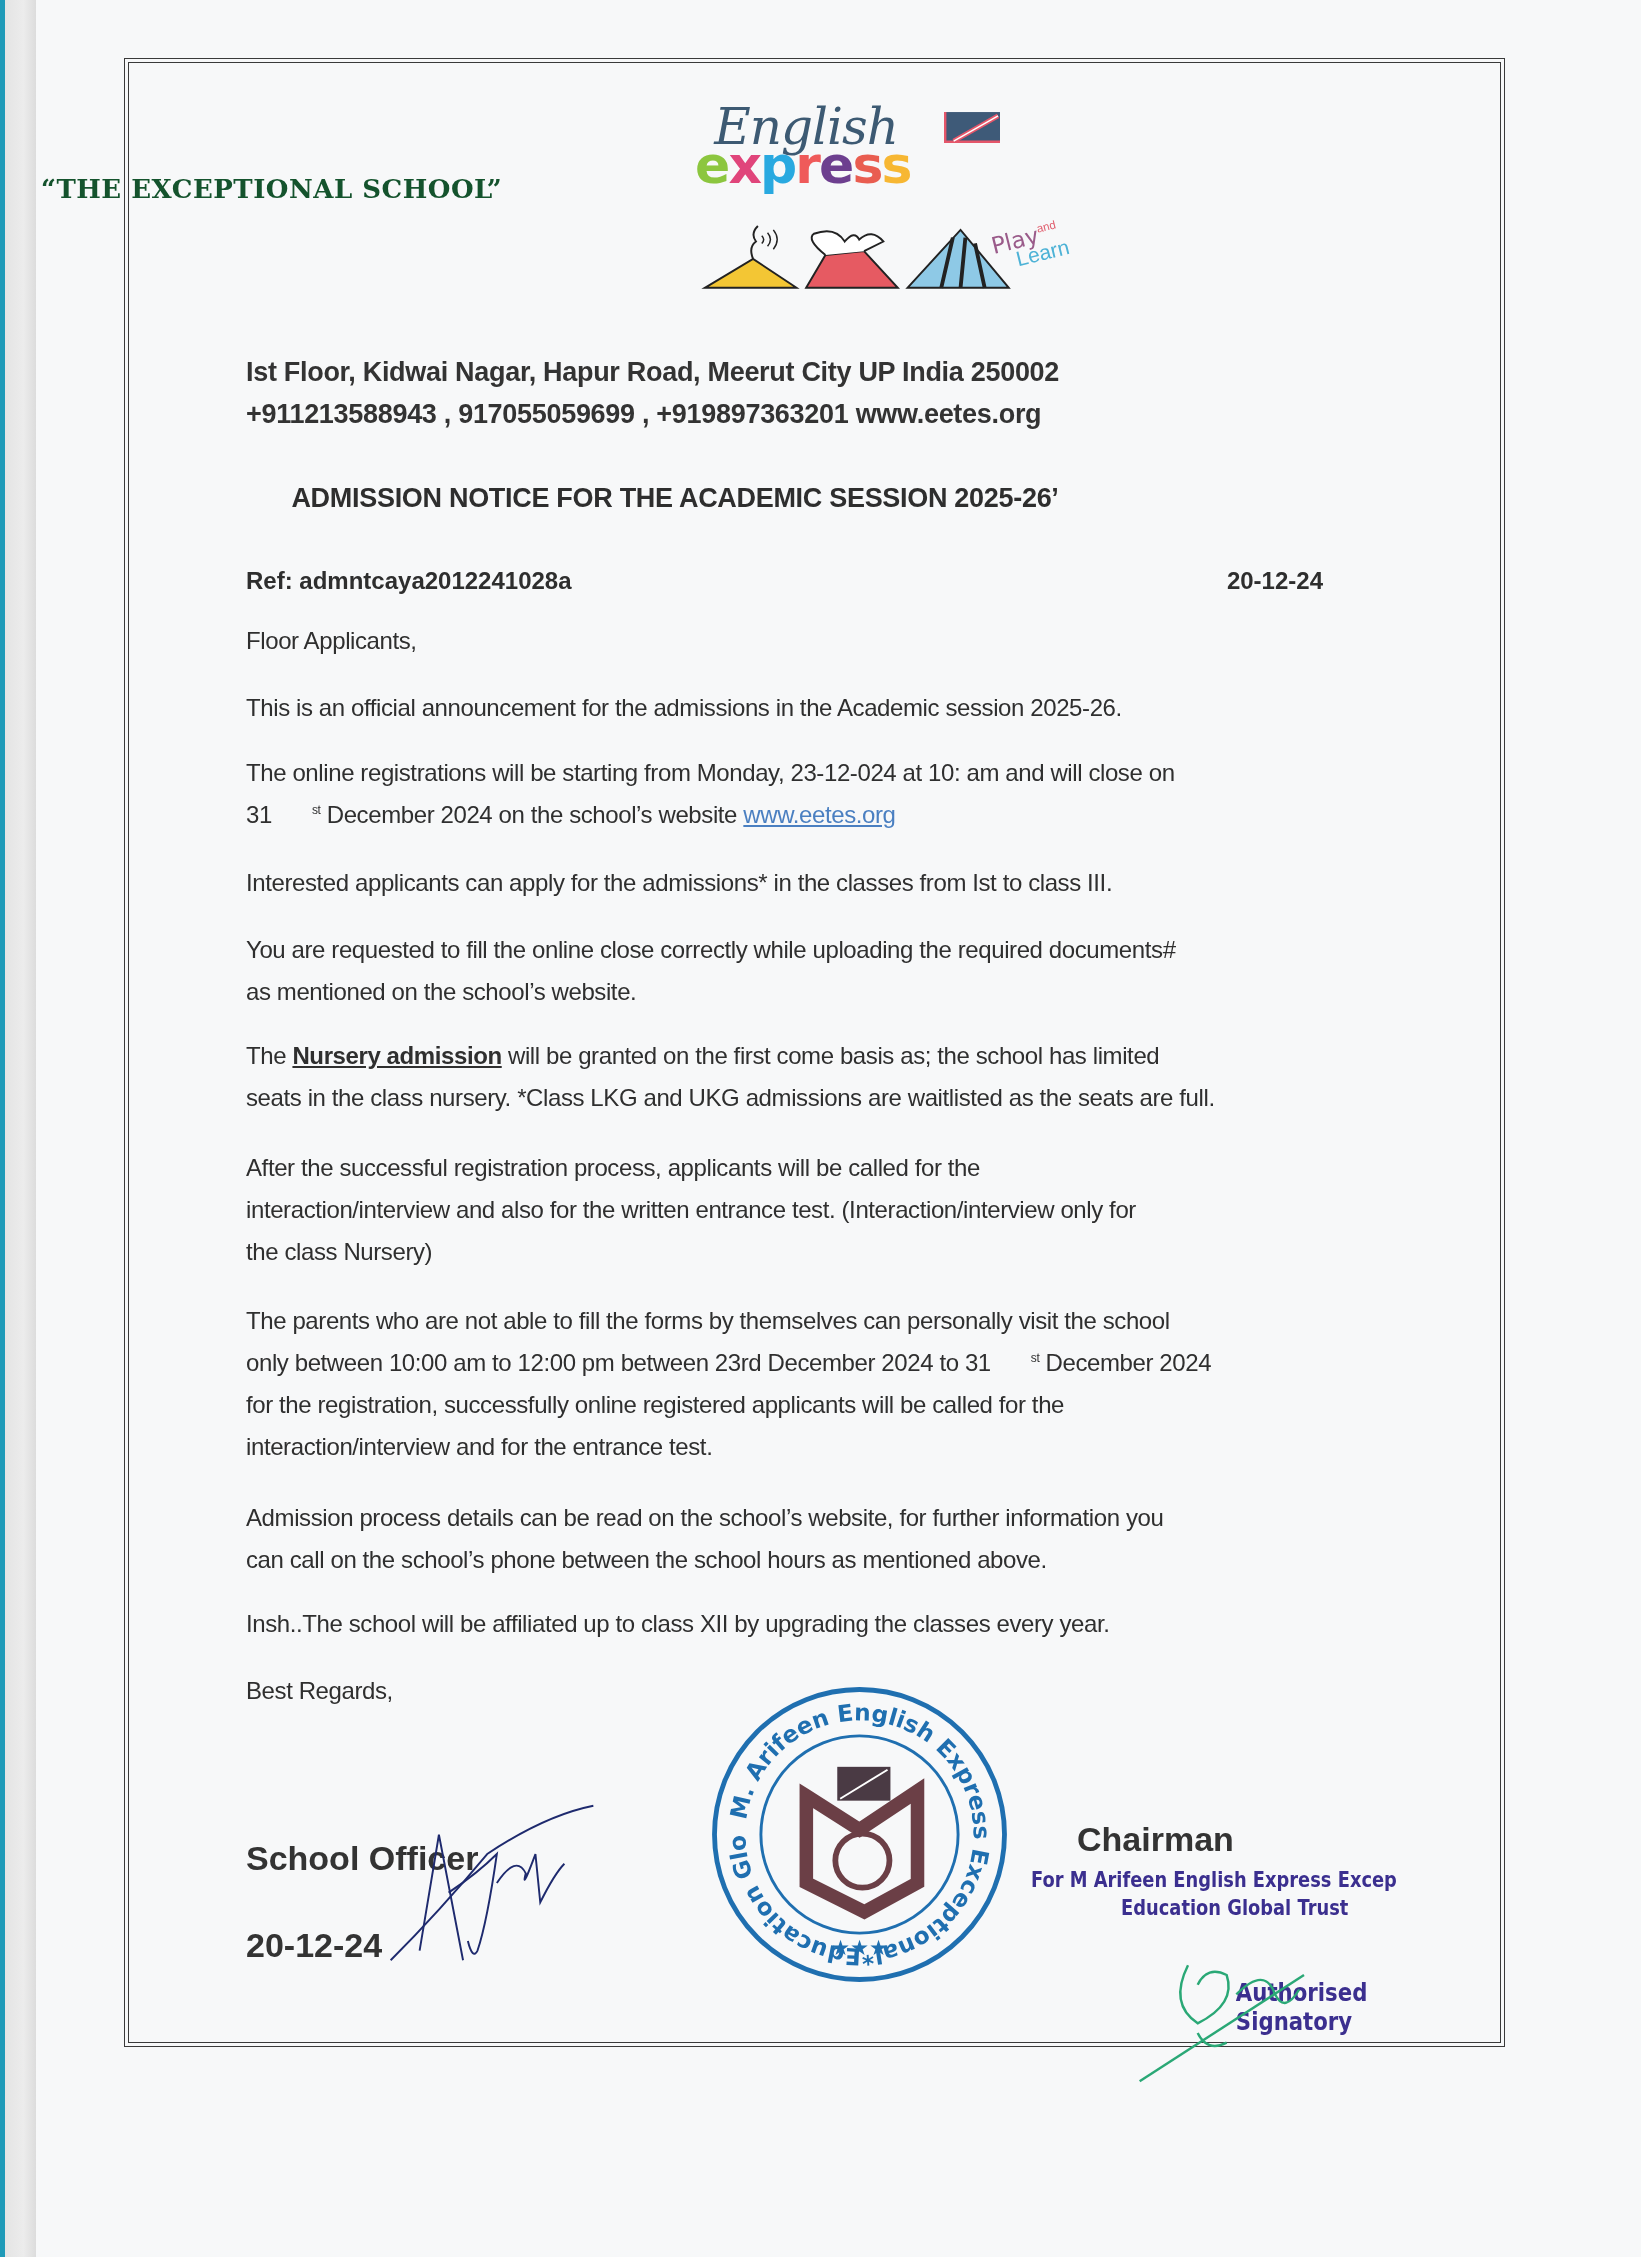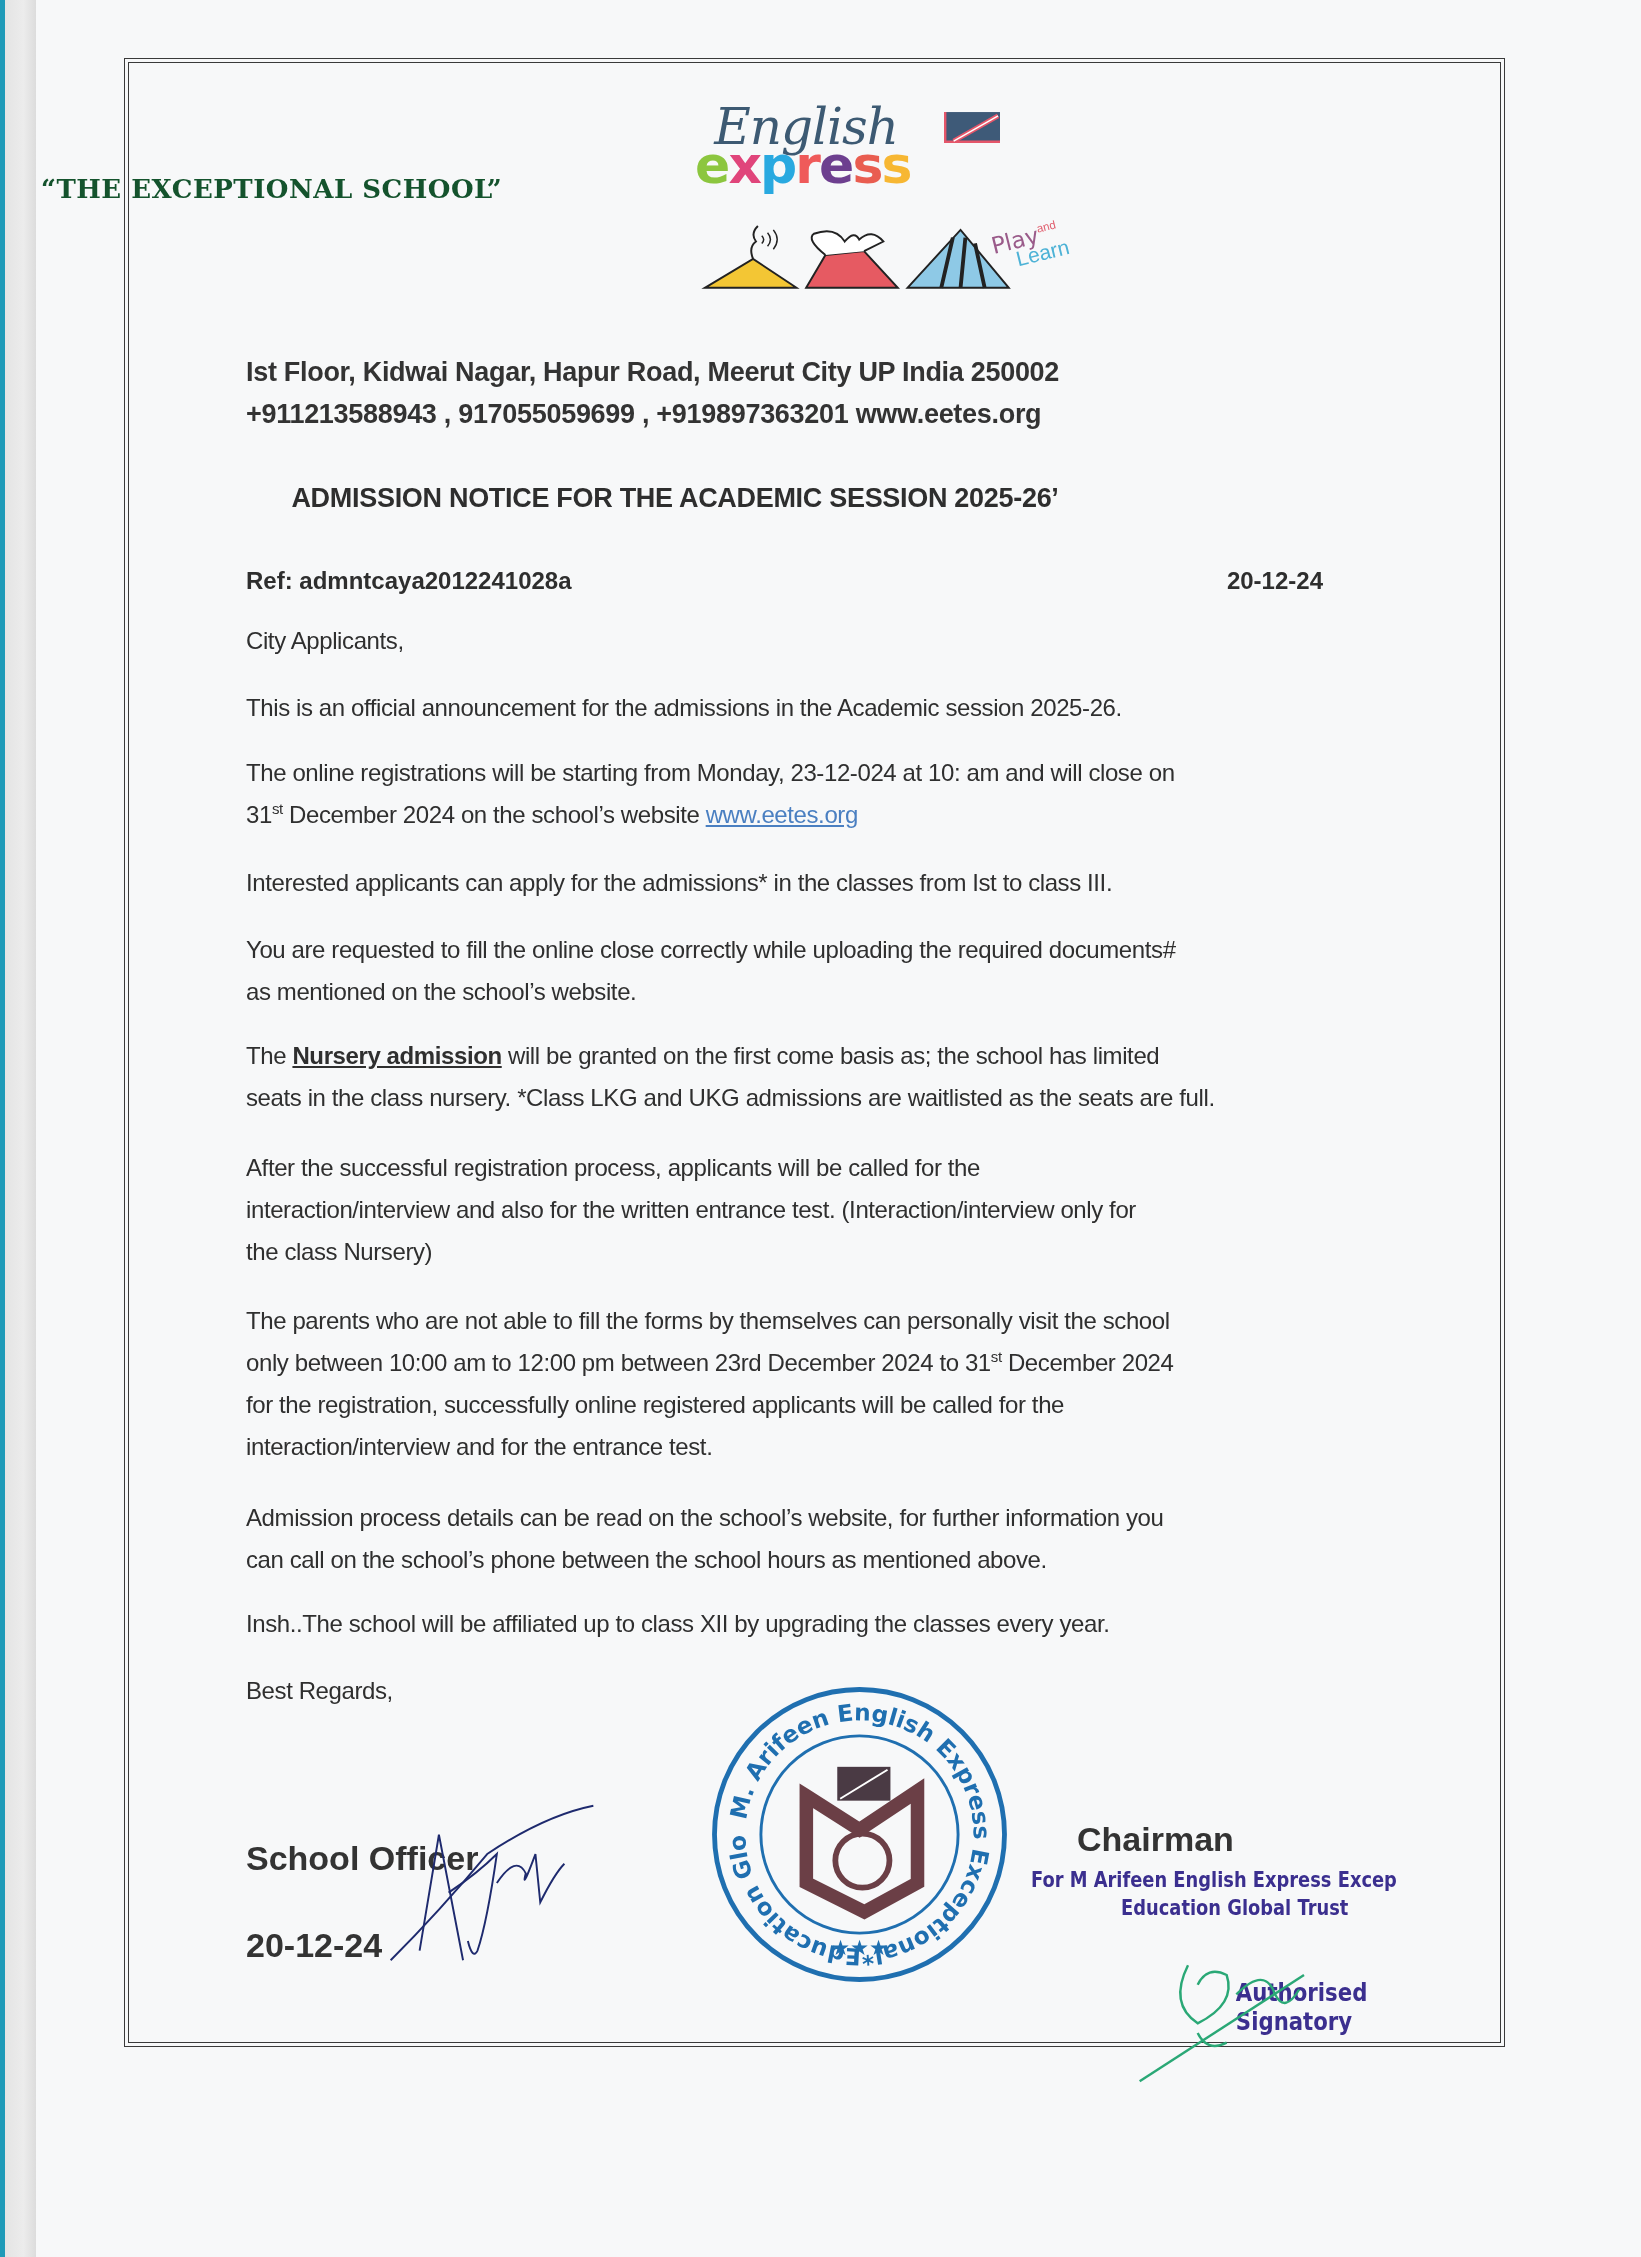--- a/index.html
+++ b/index.html
@@ -39,21 +39,21 @@
     font-family: "Liberation Sans", sans-serif; line-height: 42px; letter-spacing: -0.3px; margin-top: 21px; }
   .notice-title { position: absolute; left: 0; width: 1350px; top: 483px; text-align: center;
     font-weight: bold; font-size: 27px; color: #2e2e2e; letter-spacing: -0.3px; }
   .ref-line { position: absolute; left: 246px; top: 554px; width: 1077px; font-weight: bold; font-size: 24px; color: #2e2e2e; margin-top: 13px; }
   .ref-line .ref-date { position: absolute; right: 0; top: 0; }
 
   .body-text { position: absolute; left: 246px; width: 1149px; font-size: 24px; line-height: 42px; color: #2f2f2f; letter-spacing: -0.4px; }
   .body-text p { margin: 0; }
   .link { color: #4a7fc1; text-decoration: underline; }
   .strong-u { font-weight: bold; text-decoration: underline; }
-  sup { font-size: 15px; line-height: 0; }
+  sup { font-size: 12px; line-height: 0; margin-left: 40px; }
 
   .sign-officer { position: absolute; left: 246px; top: 1815px; font-weight: bold; font-size: 34px; color: #333; line-height: 87px; }
   .sign-chairman { position: absolute; left: 1077px; top: 1820px; font-weight: bold; font-size: 34px; color: #333; }
   .trust-stamp { position: absolute; left: 1031px; top: 1868px; width: 473px; color: #3b2f8f;
     font-family: "DejaVu Sans", sans-serif; font-weight: bold; font-size: 21px; transform: scaleX(0.85); transform-origin: left top; }
   .trust-stamp .l1 { display: block; white-space: nowrap; }
   .trust-stamp .l2 { display: block; margin-left: 106px; margin-top: 3.9px; }
   .trust-stamp .l3 { display: block; margin-left: 241px; margin-top: 58px; font-size: 25px; }
   .seal { position: absolute; left: 700px; top: 1675px; width: 319px; height: 319px; }
   .sig { position: absolute; }
@@ -105,21 +105,21 @@
 </div>
 
 <div class="notice-title">ADMISSION NOTICE FOR THE ACADEMIC SESSION 2025-26’</div>
 
 <div class="ref-line">
   <span>Ref: admntcaya2012241028a</span>
   <span class="ref-date">20-12-24</span>
 </div>
 
 <div class="body-text" style="top:620px">
-  <p>City Applicants,</p>
+  <p>Floor Applicants,</p>
 </div>
 
 <div class="body-text" style="top:687px">
   <p>This is an official announcement for the admissions in the Academic session 2025-26.</p>
 </div>
 
 <div class="body-text" style="top:752px">
   <p><span> The online registrations will be starting from Monday, 23-12-024 at 10: am and will close on</span></p>
   <p><span>31</span><sup>st</sup><span> December 2024 on the school’s website </span><a class="link">www.eetes.org</a></p>
 </div>

